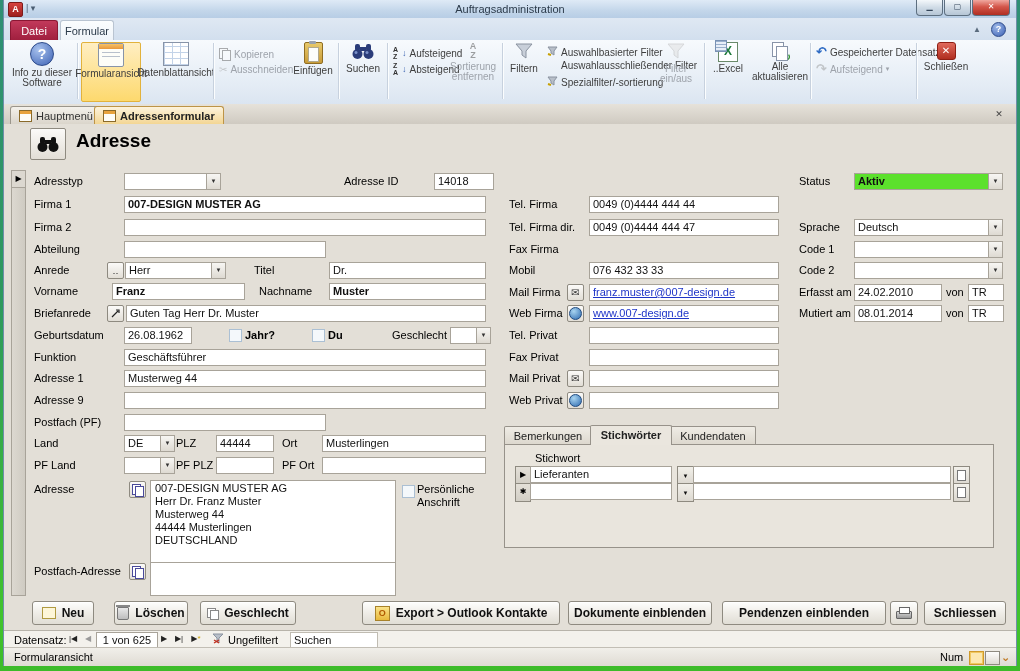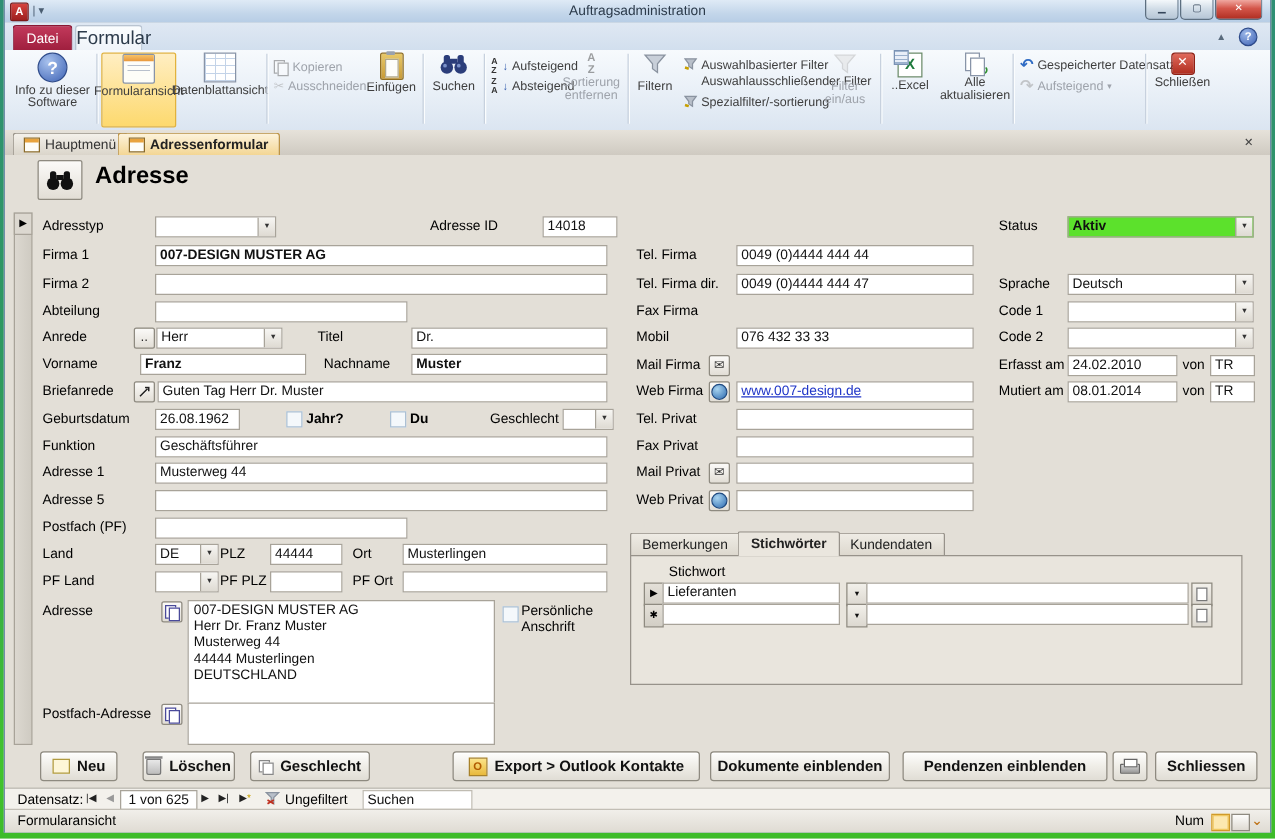--- a/index.html
+++ b/index.html
@@ -17,21 +17,21 @@
   .title-text{position:absolute;left:0;right:0;top:3px;text-align:center;font-size:11px;color:#2b3a4a}
   .win-controls{position:absolute;right:6px;top:0;display:flex}
   .win-btn{width:25px;height:15px;border:1px solid #5d6f80;border-top:none;border-radius:0 0 4px 4px;
     background:linear-gradient(180deg,#f4f8fb,#cfdbe6 50%,#b6c6d6);color:#35465a;font-size:8px;line-height:14px;text-align:center;margin-left:1px}
   .win-btn.close{width:36px;background:linear-gradient(180deg,#f0a8a0,#d4564a 45%,#b02e22);color:#fff;font-weight:bold}
   
   .ribbon-tabs{position:absolute;left:0;top:18px;right:0;height:22px;background:linear-gradient(180deg,#dfe8f3,#d2dfee)}
   .tab-file{position:absolute;left:6px;top:2px;width:46px;height:20px;border-radius:3px 3px 0 0;
     background:linear-gradient(180deg,#c2395b,#9e1e3d);color:#fff;text-align:center;line-height:20px;font-size:11px;border:1px solid #8a1733;border-bottom:none}
   .tab-form{position:absolute;left:56px;top:2px;width:52px;height:20px;border-radius:3px 3px 0 0;
-    background:linear-gradient(180deg,#fbfdfe,#eef3f9);border:1px solid #b9c4d1;border-bottom:none;text-align:center;line-height:20px;font-size:15px;color:#2b3a4a}
+    background:linear-gradient(180deg,#fbfdfe,#eef3f9);border:1px solid #b9c4d1;border-bottom:none;text-align:center;line-height:20px;font-size:11px;color:#2b3a4a}
   .ribbon-help{position:absolute;right:10px;top:4px;display:flex;gap:7px;align-items:center}
   .chev-up{width:11px;height:9px;color:#5a6b7d;font-size:8px;line-height:9px}
   .help-q{width:13px;height:13px;border-radius:50%;background:radial-gradient(circle at 35% 30%,#9db8e8,#3d62b4);color:#fff;
     font-size:9px;font-weight:bold;text-align:center;line-height:13px;border:1px solid #2d4a8a}
   
   .ribbon{position:absolute;left:0;top:40px;right:0;height:64px;background:linear-gradient(180deg,#f7fafd,#e4ecf5 70%,#dbe5f1);border-bottom:1px solid #b9c4d1}
   .rsep{position:absolute;top:3px;height:56px;width:1px;background:#c7d1de;box-shadow:1px 0 0 #fbfdfe}
   .rbtn{position:absolute;top:2px;height:58px;display:flex;flex-direction:column;align-items:center;justify-content:flex-start;
     font-size:10px;color:#3e3e3e;text-align:center;border-radius:2px}
   .rbtn .cap{margin-top:2px;line-height:10px}
@@ -355,21 +355,21 @@
     <span class="lbl" style="left:324px;top:205px;font-weight:bold">Du</span>
     <span class="lbl" style="left:388px;top:205px">Geschlecht</span>
     <div class="fld" style="left:446px;top:203px;width:22px;padding-right:14px"><span></span><span class="drop">▼</span></div>
 
     <span class="lbl" style="left:30px;top:227px">Funktion</span>
     <div class="fld" style="left:120px;top:225px;width:354px">Geschäftsführer</div>
 
     <span class="lbl" style="left:30px;top:248px">Adresse 1</span>
     <div class="fld" style="left:120px;top:246px;width:354px">Musterweg 44</div>
 
-    <span class="lbl" style="left:30px;top:270px">Adresse 5</span>
+    <span class="lbl" style="left:30px;top:270px">Adresse 9</span>
     <div class="fld" style="left:120px;top:268px;width:354px"></div>
 
     <span class="lbl" style="left:30px;top:292px">Postfach (PF)</span>
     <div class="fld" style="left:120px;top:290px;width:194px"></div>
 
     <span class="lbl" style="left:30px;top:313px">Land</span>
     <div class="fld" style="left:120px;top:311px;width:32px;padding-right:14px"><span>DE</span><span class="drop">▼</span></div>
     <span class="lbl" style="left:172px;top:313px">PLZ</span>
     <div class="fld" style="left:212px;top:311px;width:50px">44444</div>
     <span class="lbl" style="left:278px;top:313px">Ort</span>
@@ -405,20 +405,21 @@
     <span class="lbl" style="left:505px;top:97px">Tel. Firma dir.</span>
     <div class="fld" style="left:585px;top:95px;width:182px">0049 (0)4444 444 47</div>
     <span class="lbl" style="left:505px;top:119px">Fax Firma</span>
     <span class="lbl" style="left:505px;top:140px">Mobil</span>
     <div class="fld" style="left:585px;top:138px;width:182px">076 432 33 33</div>
 
     <span class="lbl" style="left:505px;top:162px">Mail Firma</span>
     <div class="sq-btn" style="left:563px;top:160px">
           <span class="i-mail">✉</span>
         </div>
+    <div class="fld link" style="left:585px;top:160px;width:182px">franz.muster@007-design.de</div>
     <span class="lbl" style="left:505px;top:183px">Web Firma</span>
     <div class="sq-btn" style="left:563px;top:181px">
           <span class="i-globe"></span>
         </div>
     <div class="fld link" style="left:585px;top:181px;width:182px">www.007-design.de</div>
 
     <span class="lbl" style="left:505px;top:205px">Tel. Privat</span>
     <div class="fld" style="left:585px;top:203px;width:182px"></div>
     <span class="lbl" style="left:505px;top:227px">Fax Privat</span>
     <div class="fld" style="left:585px;top:225px;width:182px"></div>

